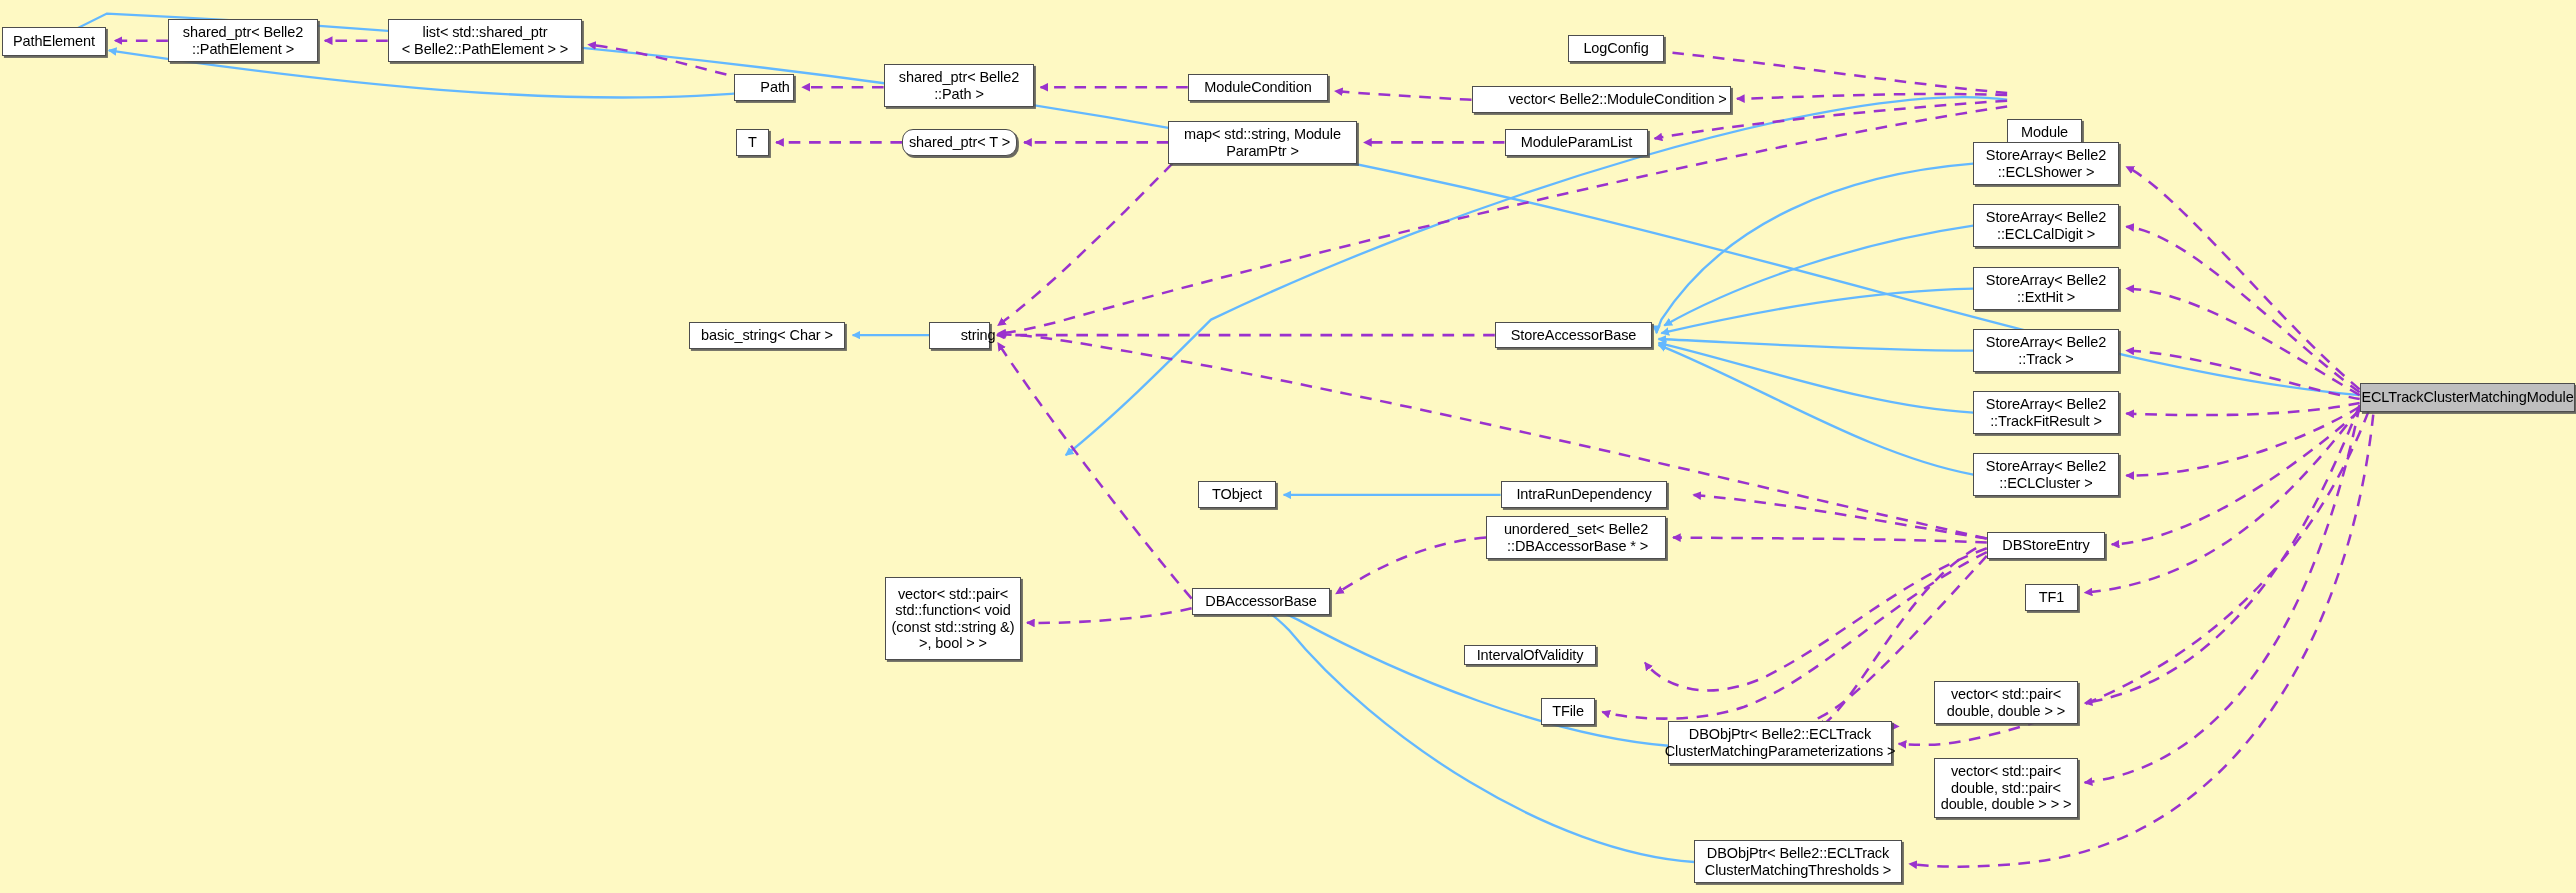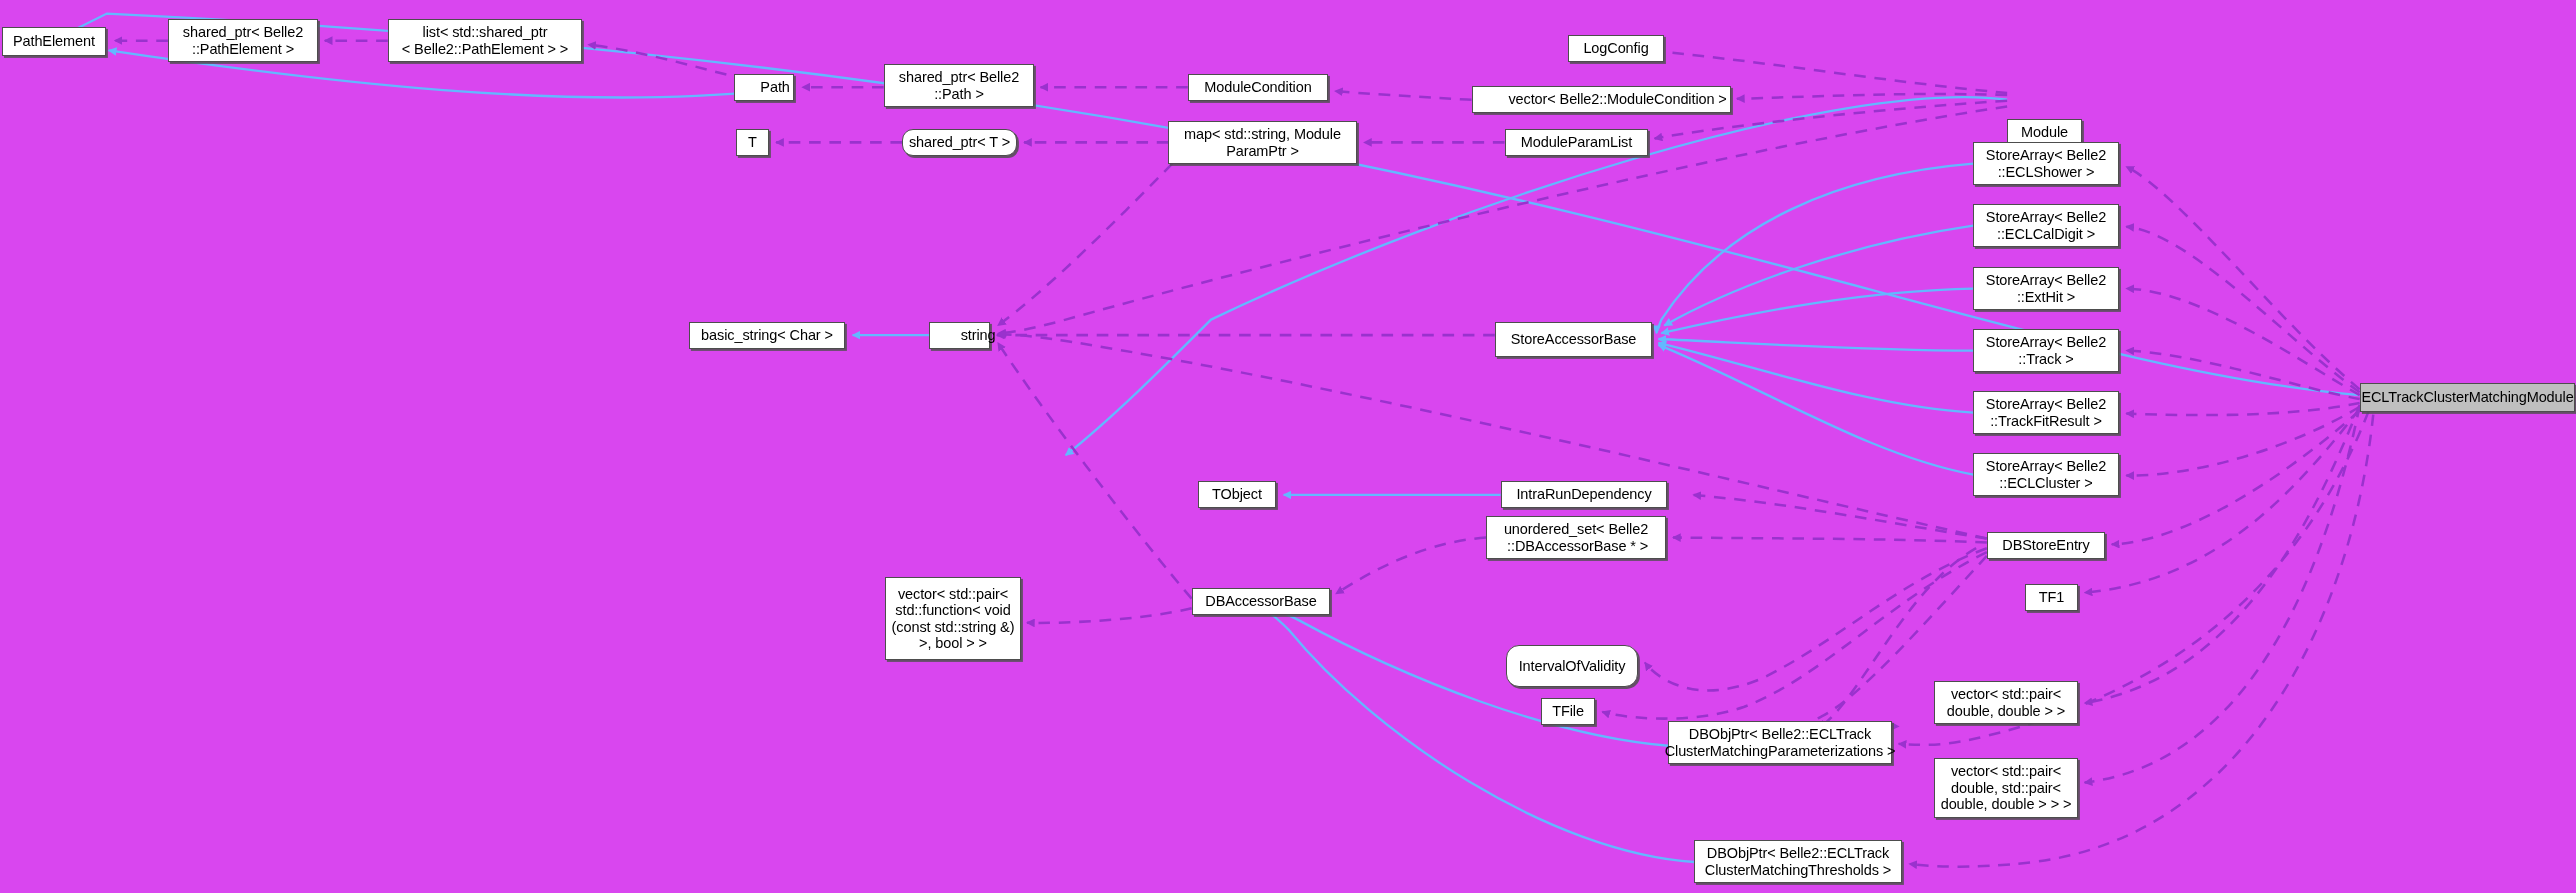--- a/index.html
+++ b/index.html
@@ -1,16 +1,16 @@
 <!DOCTYPE html>
 <html><head>
 <meta charset="utf-8">
 <style>
   html,body{margin:0;padding:0;background:#000;}
-  #canvas{position:relative;width:2576px;height:893px;background:#d946ef;overflow:hidden;
+  #canvas{position:relative;width:2576px;height:893px;background:#fef9c3;overflow:hidden;
           font-family:"Liberation Sans","DejaVu Sans",sans-serif;}
   #edges{position:absolute;left:0;top:0;width:2576px;height:893px;}
   .node{position:absolute;box-sizing:border-box;background:#ffffff;border:1px solid #4d4d4d;
         box-shadow:1.9px 1.9px 0 rgba(80,80,80,0.85);
         display:flex;align-items:center;justify-content:center;text-align:center;
         color:#000;font-size:14.5px;line-height:16.5px;letter-spacing:-0.1px;
         white-space:pre;padding:0 3.9px;z-index:5;}
   .node.target{background:#bfbfbf;}
   .node span{display:block;}
 </style>
@@ -111,34 +111,34 @@
       <div class="node" style="left: 1973px; top: 267px; width: 146px; height: 43px;"><span>StoreArray&lt; Belle2
 ::ExtHit &gt;</span></div>
       <div class="node" style="left: 1973px; top: 329px; width: 146px; height: 43px;"><span>StoreArray&lt; Belle2
 ::Track &gt;</span></div>
       <div class="node" style="left: 1973px; top: 391px; width: 146px; height: 43px;"><span>StoreArray&lt; Belle2
 ::TrackFitResult &gt;</span></div>
       <div class="node" style="left: 1973px; top: 453px; width: 146px; height: 43px;"><span>StoreArray&lt; Belle2
 ::ECLCluster &gt;</span></div>
       <div class="node" style="left: 689px; top: 322px; width: 156px; height: 27px;"><span>basic_string&lt; Char &gt;</span></div>
       <div class="node" style="left: 929px; top: 322px; width: 61px; height: 27px; padding-left: 41px;"><span>string</span></div>
-      <div class="node" style="left: 1495px; top: 322px; width: 157px; height: 35px;"><span>StoreAccessorBase</span></div>
+      <div class="node" style="left: 1495px; top: 322px; width: 157px; height: 26px;"><span>StoreAccessorBase</span></div>
       <div class="node target" style="left: 2360px; top: 383px; width: 215px; height: 29px;"><span>ECLTrackClusterMatchingModule</span></div>
       <div class="node" style="left: 1198px; top: 481px; width: 78px; height: 27px;"><span>TObject</span></div>
       <div class="node" style="left: 1501px; top: 481px; width: 166px; height: 27px;"><span>IntraRunDependency</span></div>
       <div class="node" style="left: 1486px; top: 516px; width: 180px; height: 43px; text-align: right;"><span>unordered_set&lt; Belle2
 ::DBAccessorBase * &gt;</span></div>
       <div class="node" style="left: 1987px; top: 532px; width: 118px; height: 27px;"><span>DBStoreEntry</span></div>
       <div class="node" style="left: 2025px; top: 584px; width: 53px; height: 27px;"><span>TF1</span></div>
       <div class="node" style="left: 885px; top: 577px; width: 136px; height: 83px;"><span>vector&lt; std::pair&lt;
 std::function&lt; void
 (const std::string &amp;)
 &gt;, bool &gt; &gt;</span></div>
       <div class="node" style="left: 1192px; top: 588px; width: 138px; height: 27px;"><span>DBAccessorBase</span></div>
-      <div class="node" style="left: 1506px; top: 645px; width: 132px; height: 42px; border-radius: 13px;"><span>IntervalOfValidity</span></div>
+      <div class="node" style="left: 1464px; top: 645px; width: 132px; height: 20px;"><span>IntervalOfValidity</span></div>
       <div class="node" style="left: 1541px; top: 698px; width: 54px; height: 27px;"><span>TFile</span></div>
       <div class="node" style="left: 1668px; top: 721px; width: 224px; height: 43px;"><span>DBObjPtr&lt; Belle2::ECLTrack
 ClusterMatchingParameterizations &gt;</span></div>
       <div class="node" style="left: 1934px; top: 681px; width: 144px; height: 43px;"><span>vector&lt; std::pair&lt;
 double, double &gt; &gt;</span></div>
       <div class="node" style="left: 1934px; top: 758px; width: 144px; height: 60px;"><span>vector&lt; std::pair&lt;
 double, std::pair&lt;
 double, double &gt; &gt; &gt;</span></div>
       <div class="node" style="left: 1694px; top: 840px; width: 208px; height: 43px;"><span>DBObjPtr&lt; Belle2::ECLTrack
 ClusterMatchingThresholds &gt;</span></div>

